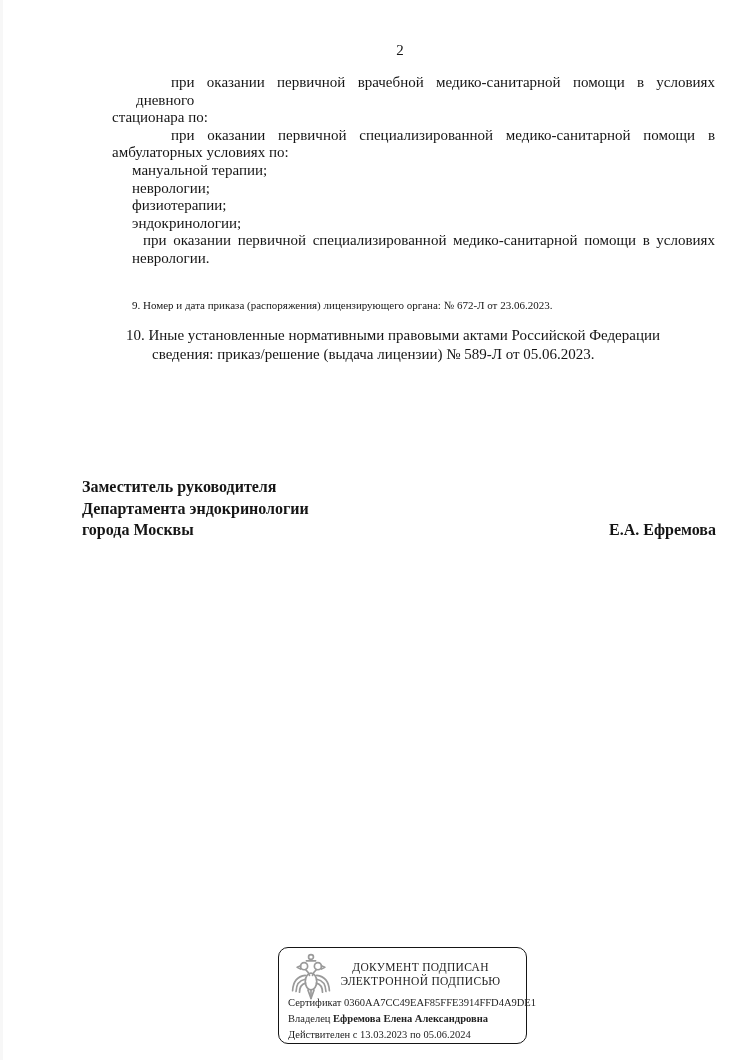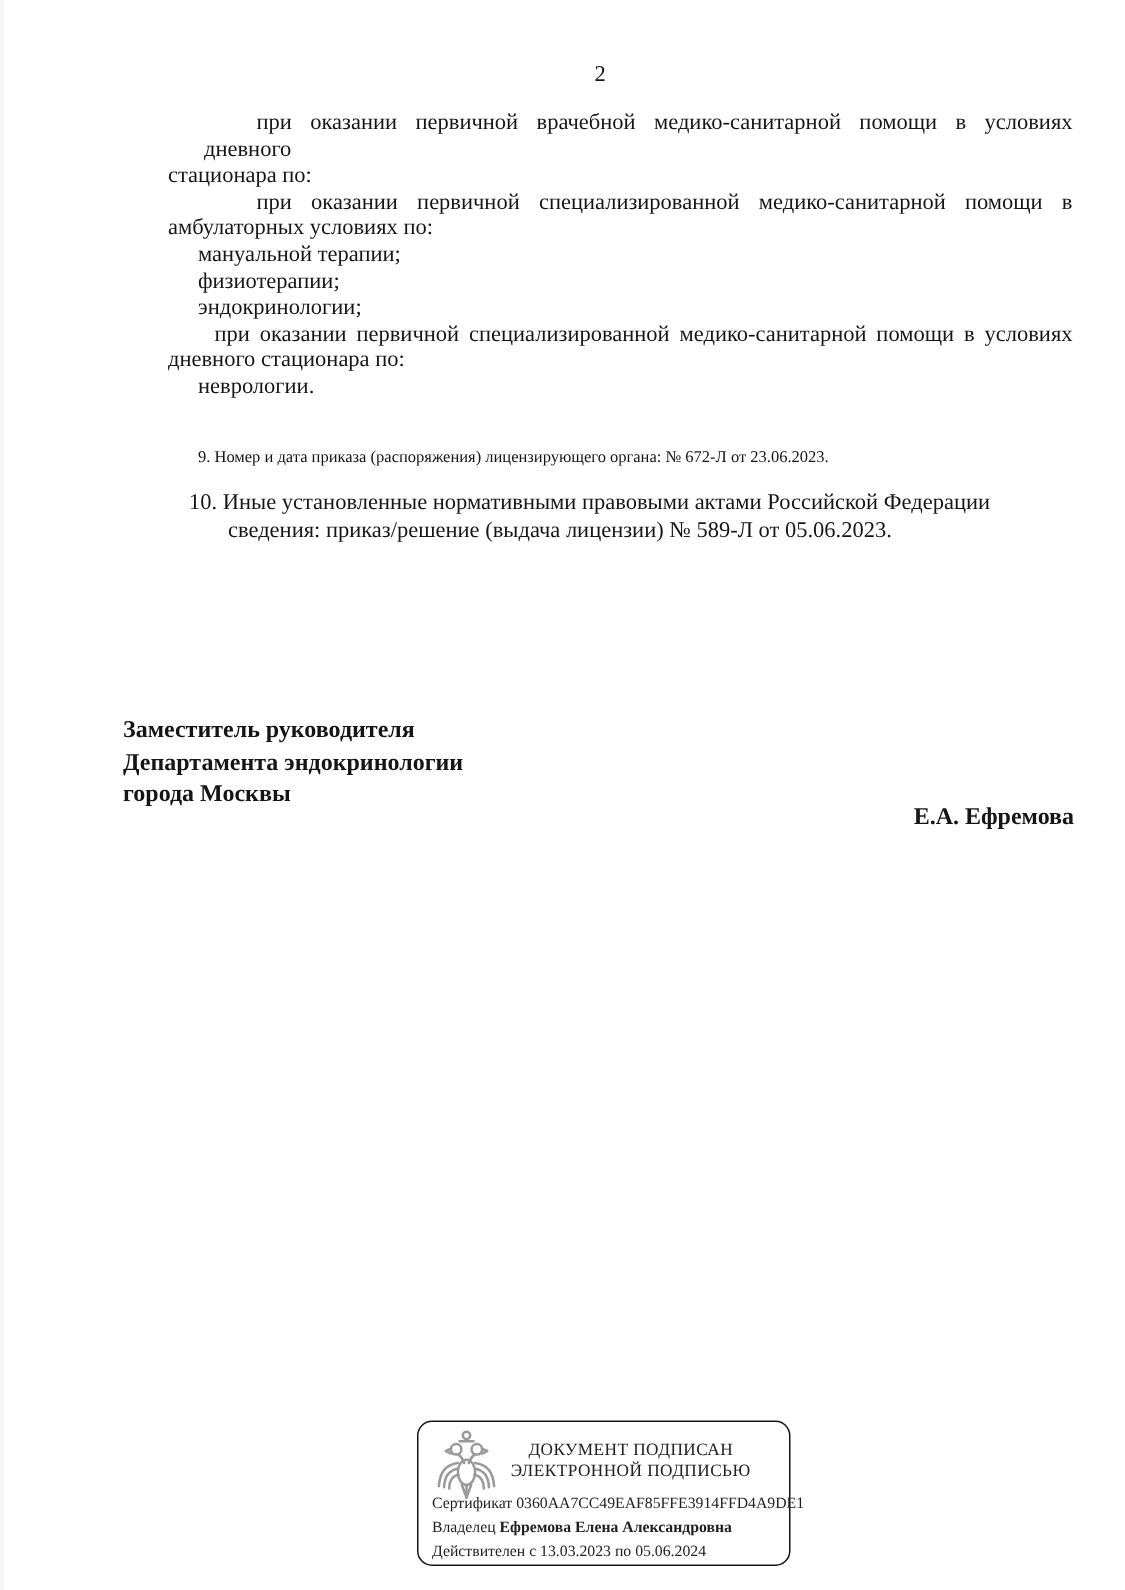--- a/index.html
+++ b/index.html
@@ -18,21 +18,21 @@
   .line{white-space:normal;}
   .ind35{text-indent:35px;}
   .ind20{text-indent:20px;}
   .ind7{text-indent:7px;}
   .just{text-align:justify;text-align-last:justify;margin-left:24px;}
   .item9{position:absolute;left:132px;top:296px;width:590px;white-space:nowrap;font-size:11px;line-height:18.5px;}
   .item10{position:absolute;left:126px;top:326px;width:596px;font-size:15px;line-height:18.5px;}
   .item10 .cont{margin-left:26px;}
   .note{position:absolute;left:90px;top:398px;width:636px;font-size:15px;line-height:18.5px;}
   .signature{position:absolute;left:82px;top:476px;width:634px;font-size:16px;line-height:21.5px;font-weight:bold;}
-  .sig-name{position:absolute;right:0;top:43px;white-space:nowrap;margin-top:15px;}
+  .sig-name{position:absolute;right:0;top:43px;white-space:nowrap;}
   .stamp{
     position:absolute;left:278px;top:947px;width:249px;height:97px;
     border:1.5px solid #151515;border-radius:10px;box-sizing:border-box;
     background:#ffffff;
   }
   .stamp-emblem{position:absolute;left:9px;top:4px;width:46px;height:56px;}
   .stamp-title{
     position:absolute;left:40px;right:4px;top:12px;
     text-align:center;font-size:11.5px;line-height:14px;letter-spacing:0.3px;color:#222;
   }
@@ -46,24 +46,24 @@
   <div class="edge-shade"></div>
 
   <div class="page-number">2</div>
 
   <div class="textblock">
     <div class="line ind35 just">при оказании первичной врачебной медико-санитарной помощи в условиях дневного</div>
     <div class="line">стационара по:</div>
     <div class="line ind35 just">при оказании первичной специализированной медико-санитарной помощи в</div>
     <div class="line">амбулаторных условиях по:</div>
     <div class="line ind20">мануальной терапии;</div>
+    <div class="line ind20">неврологии;</div>
     <div class="line ind20">физиотерапии;</div>
     <div class="line ind20">эндокринологии;</div>
     <div class="line ind7 just">при оказании первичной специализированной медико-санитарной помощи в условиях</div>
-    <div class="line">дневного стационара по:</div>
     <div class="line ind20">неврологии.</div>
   </div>
 
   <div class="item9">9. Номер и дата приказа (распоряжения) лицензирующего органа: № 672-Л от 23.06.2023.</div>
 
   <div class="item10">
     <div>10. Иные установленные нормативными правовыми актами Российской Федерации</div>
     <div class="cont">сведения: приказ/решение (выдача лицензии) № 589-Л от 05.06.2023.</div>
   </div>
 

